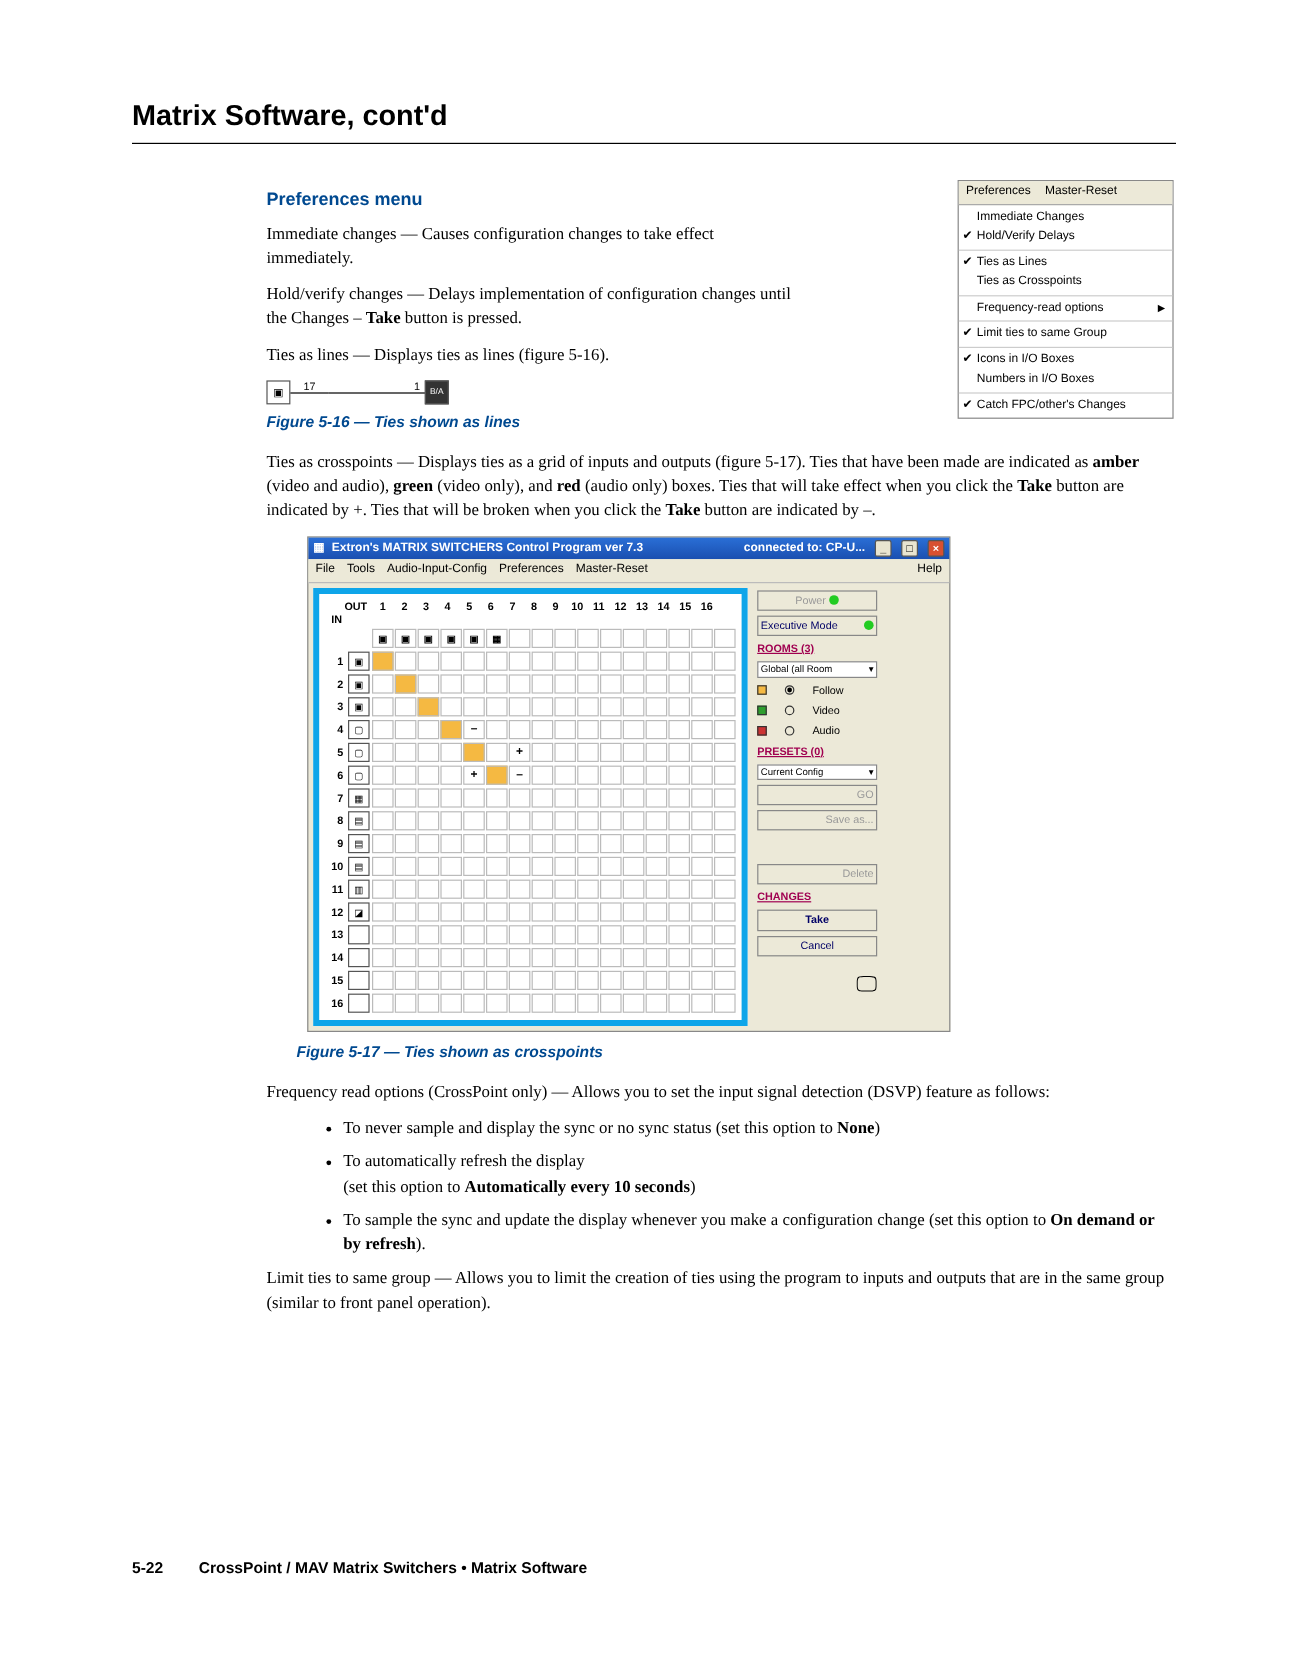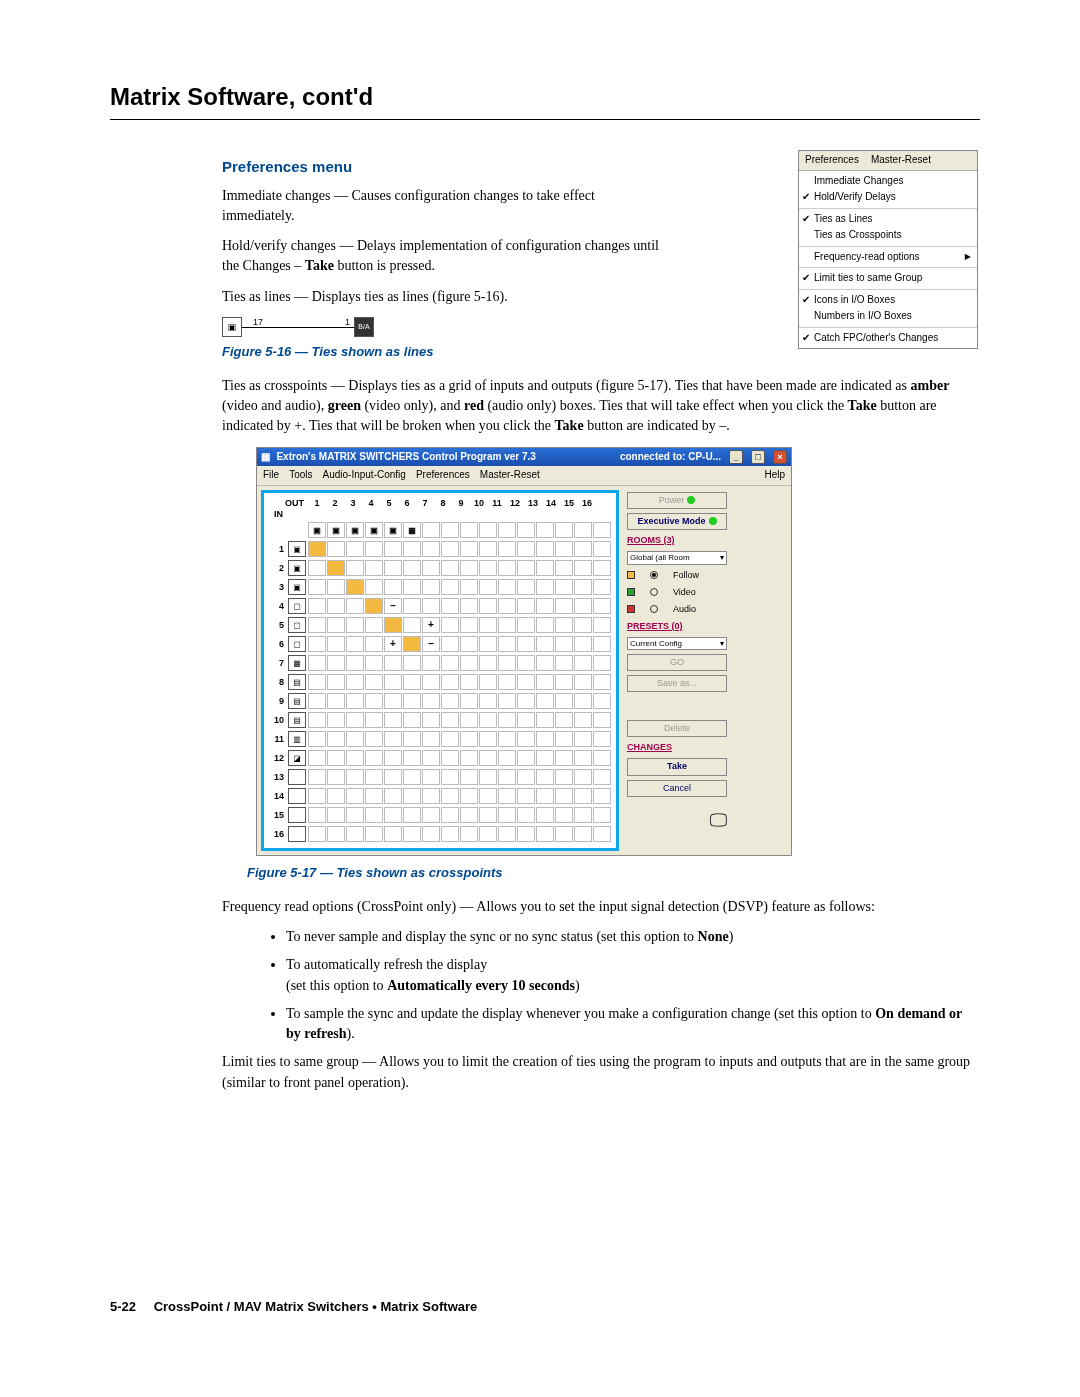--- a/index.html
+++ b/index.html
@@ -116,61 +116,61 @@
     display:flex;align-items:center;justify-content:center;font-size:9px;color:#000;
     margin-left:2px;border-radius:2px;
   }
   .fig-crosspoints .titlebar .ctrlbtn.close{background:#d85030;color:#fff;}
   .fig-crosspoints .menubar {
     display:flex; gap:10px; padding:2px 6px;
     background:#ece9d8; border-bottom:1px solid #bbb;
     font-size:10px;
   }
   .fig-crosspoints .workspace { display:flex; padding:4px; gap:6px;}
-  .fig-crosspoints .grid-area { background:#fff; border:3px solid #0ea5e9; padding:4px; }
+  .fig-crosspoints .grid-area { background:#fff; border:5px solid #0ea5e9; padding:4px; }
   .out-hdr { display:flex; margin-left:40px; }
   .out-hdr .col { width:18px; text-align:center; font-weight:bold; }
   .grid-row { display:flex; align-items:center; height:19px;}
   .grid-row .rownum { width:20px; text-align:right; padding-right:4px; font-weight:bold;}
   .grid-row .rowicon {
     width:18px;height:16px;border:1px solid #555;background:#fff;
     margin-right:2px;font-size:8px;display:flex;align-items:center;justify-content:center;
   }
   .grid-row .cells{display:flex;}
   .cell {
     width:18px;height:16px;border:1px solid #bbb;background:#fff;margin-right:1px;
     font-size:10px;font-weight:bold;display:flex;align-items:center;justify-content:center;
   }
   .cell.amber{background:#f5b942;}
   .cell.icon{font-size:8px;}
   .side-panel{width:104px;display:flex;flex-direction:column;gap:4px;padding:2px;}
   .side-panel .btn{
     border:1px solid #888;background:#ece9d8;padding:1px 2px;
     font-size:9px;text-align:center;color:#006;
   }
-  .side-panel .btn.gray{color:#999;}
+  .side-panel .btn.gray{color:#999;text-align:right;}
   .side-panel .hdr{color:#a00050;font-weight:bold;font-size:9px;text-decoration:underline;}
   .side-panel .sel{border:1px solid #888;background:#fff;font-size:8px;padding:0 2px;display:flex;justify-content:space-between;}
   .radio-row{display:flex;align-items:center;gap:15px;font-size:9px;}
   .radio-dot{width:8px;height:8px;border:1px solid #333;border-radius:50%;}
   .radio-dot.on::after{content:"";display:block;width:4px;height:4px;background:#000;border-radius:50%;margin:1px 0 0 1px;}
   .swatch{width:8px;height:8px;border:1px solid #333;}
   .swatch.amber{background:#f5b942;}
   .swatch.green{background:#2e9e2e;}
   .swatch.red{background:#c33;}
 
   ul.bullets{list-style:disc;padding-left:64px;margin:6px 0;}
   ul.bullets li{margin-bottom:8px;}
 
   .footer {
     position:absolute; left:110px; bottom:80px;
     font-family:'Trebuchet MS', Arial, sans-serif;
     font-size:13px; font-weight:bold;
   }
-  .footer .pagenum{margin-right:14px;}
+  .footer .pagenum{margin-right:26px;}
 </style>
 </head>
 <body>
 
 <div class="page-title">Matrix Software, cont'd</div>
 
 <div class="pref-menu">
   <div class="menubar">
     <div>Preferences</div>
     <div>Master-Reset</div>
@@ -671,21 +671,21 @@
                 <div class="cell"></div>
               </div>
             </div>
           </div>
       </div>
       <div class="side-panel">
         <div class="btn gray" style="display:flex;align-items:center;justify-content:center;gap:3px;">
             <span>Power</span>
             <span style="width:8px;height:8px;background:#2c2;border-radius:50%;"></span>
           </div>
-        <div class="btn" style="display:flex;align-items:center;justify-content:center;gap:3px;font-weight:bold;">
+        <div class="btn" style="display:flex;align-items:center;justify-content:space-between;gap:3px;font-weight:normal;">
             <span>Executive Mode</span>
             <span style="width:8px;height:8px;background:#2c2;border-radius:50%;"></span>
           </div>
         <div class="hdr">ROOMS (3)</div>
         <div class="sel">
             <span>Global (all Room</span>
             <span>▾</span>
           </div>
         <div class="radio-row">
             <span class="swatch amber"></span>

